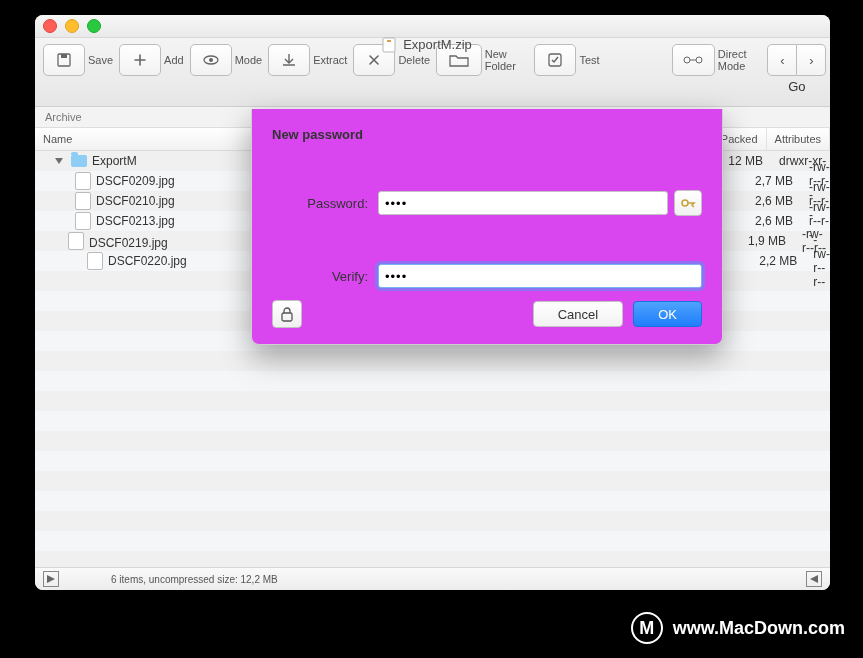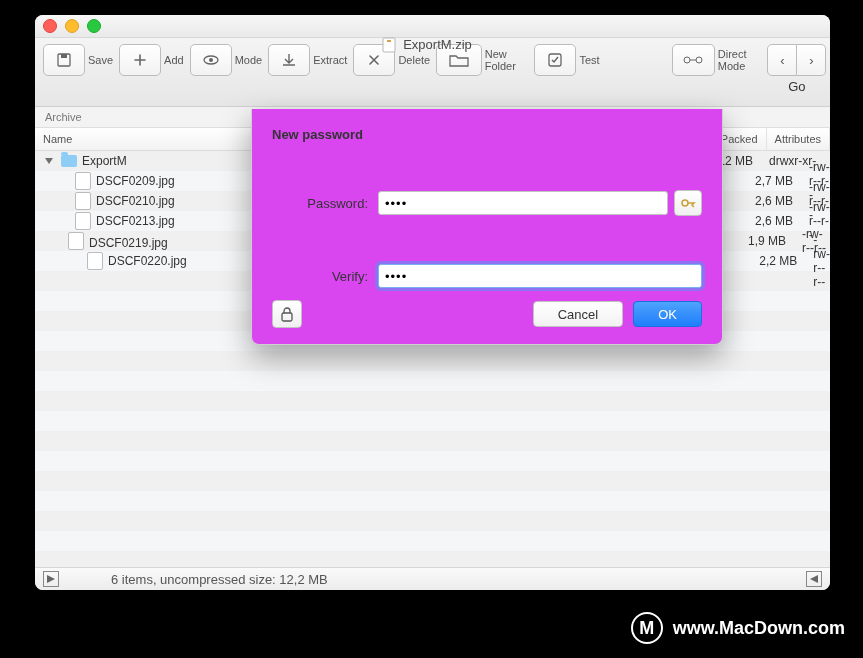--- a/index.html
+++ b/index.html
@@ -48,21 +48,21 @@
   .row .r-date{width:140px;padding-left:8px;}
   .row .r-size{width:70px;text-align:right;padding-right:8px;}
   .row .r-type{width:130px;padding-left:8px;}
   .row .r-packed{width:64px;text-align:right;padding-right:8px;}
   .row .r-attr{flex:1;padding-left:8px;}
   .tri{display:inline-block;width:0;height:0;border-left:4px solid transparent;border-right:4px solid transparent;border-top:6px solid #6e6e6e;margin:0 3px 0 10px;}
   .folder{width:16px;height:12px;background:#8ecdf6;border-radius:2px;position:relative;display:inline-block;}
   .folder:before{content:"";position:absolute;top:-3px;left:0;width:7px;height:3px;background:#8ecdf6;border-radius:2px 2px 0 0;}
   .fileico{width:14px;height:16px;background:#fff;border:1px solid #bbb;border-radius:2px;display:inline-block;position:relative;}
   
-  .status{position:absolute;left:0;right:0;bottom:0;height:22px;background:linear-gradient(#fafafa,#ececec);border-top:1px solid #d6d6d6;display:flex;align-items:center;font-size:13px;color:#555;padding:0 8px;}
+  .status{position:absolute;left:0;right:0;bottom:0;height:22px;background:linear-gradient(#fafafa,#ececec);border-top:1px solid #d6d6d6;display:flex;align-items:center;font-size:10px;color:#555;padding:0 8px;}
   .status .sicon{width:14px;height:14px;border:1px solid #888;display:flex;align-items:center;justify-content:center;margin-right:12px;}
   .status .sright{margin-left:auto;}
   .status .sright .exbox{width:14px;height:14px;border:1px solid #888;display:flex;align-items:center;justify-content:center;}
   
   .sheet{position:absolute;left:216px;top:94px;width:430px;background:#d946ef;border:1px solid #cfcfcf;border-top:none;border-radius:0 0 8px 8px;box-shadow:0 12px 30px rgba(0,0,0,.35);padding:18px 20px 16px 20px;}
   .sheet h3{margin:0 0 14px 0;font-size:13px;font-weight:600;color:#333;}
   .formrow{display:flex;align-items:center;margin-bottom:10px;margin-top:48px;}
   .formrow label{width:96px;text-align:right;padding-right:10px;font-size:13px;color:#333;}
   .formrow .inp{flex:1;height:22px;border:1px solid #c2c2c2;border-radius:3px;background:#fff;padding:0 6px;font-size:13px;letter-spacing:1px;}
   .formrow.focused .inp{outline:3px solid rgba(78,151,246,.55);border-color:#7ab0f0;}
@@ -197,21 +197,21 @@
       <div class="c-name">Name</div>
       <div class="c-date">Date</div>
       <div class="c-size">Size</div>
       <div class="c-type">Type</div>
       <div class="c-packed">Packed</div>
       <div class="c-attr">Attributes</div>
     </div>
 
     <div class="rows" id="rows">
         <div class="row">
-          <div class="r-name" style="">
+          <div class="r-name" style="padding-left: 10px;">
             <span class="tri"></span>
             <span class="folder"></span>
             <span>ExportM</span>
           </div>
           <div class="r-date"></div>
           <div class="r-size"></div>
           <div class="r-type"></div>
           <div class="r-packed">12 MB</div>
           <div class="r-attr">drwxr-xr-</div>
         </div>

